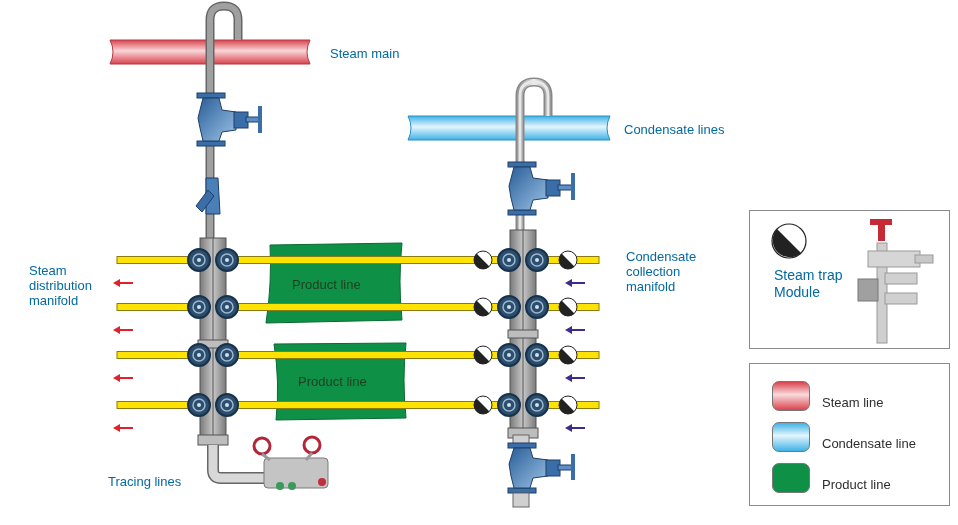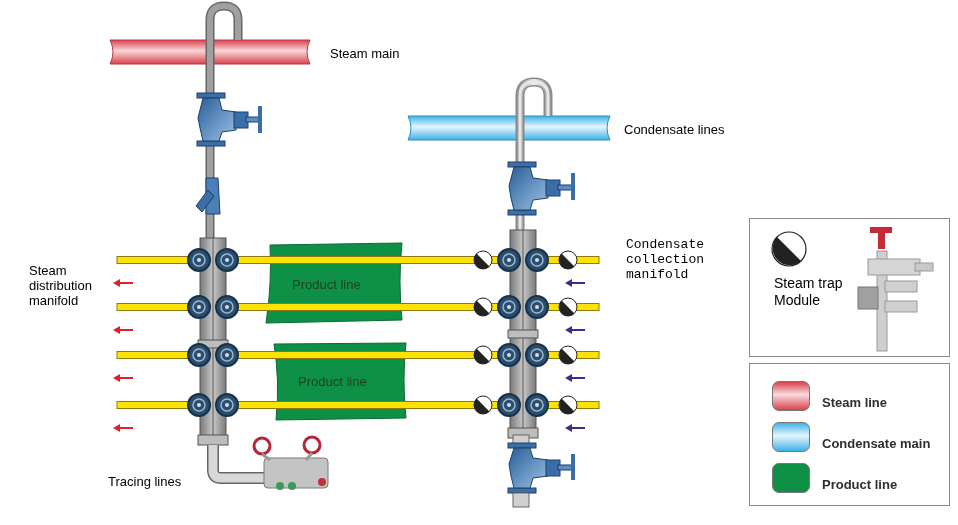--- a/index.html
+++ b/index.html
@@ -1,22 +1,22 @@
 <!DOCTYPE html>
 <html><head>
 <meta charset="utf-8">
 <style>
   html, body { margin:0; padding:0; background:#ffffff; }
   body { width:958px; height:525px; position:relative; overflow:hidden; font-family:"Liberation Sans", sans-serif; color:#333; }
   svg { position:absolute; left:0; top:0; }
-  .lbl { position:absolute; font-size:13px; line-height:15px; color:#000000; white-space:pre-line; }
+  .lbl { position:absolute; font-size:13px; line-height:15px; color:#0369a1; white-space:pre-line; }
   .box { position:absolute; border:1px solid #8a8a8a; background:#fff; }
   .legend-item { position:absolute; left:22px; display:flex; align-items:center; }
   .swatch { width:36px; height:28px; border-radius:7px; border:1px solid #777; }
-  .legend-text { position:absolute; left:72px; font-size:13px; color:#2e2e2e; white-space:nowrap;font-weight:bold; }
+  .legend-text { position:absolute; left:72px; font-size:13px; color:#2e2e2e; white-space:nowrap; }
 </style>
 </head>
 <body>
 
 <svg width="958" height="525" viewBox="0 0 958 525">
   <defs>
     <linearGradient id="gSteam" x1="0" y1="0" x2="0" y2="1">
       <stop offset="0" stop-color="#d9434e"></stop>
       <stop offset="0.45" stop-color="#f9d6d8"></stop>
       <stop offset="1" stop-color="#d9434e"></stop>
@@ -286,28 +286,28 @@
     <line x1="262" y1="454" x2="270" y2="460" stroke="#999" stroke-width="3"></line>
     <line x1="312" y1="453" x2="306" y2="460" stroke="#999" stroke-width="3"></line>
   </g>
 </svg>
 
 <div class="lbl" style="left:330px;top:46px;">Steam main</div>
 <div class="lbl" style="left:624px;top:122px;">Condensate lines</div>
 <div class="lbl" style="left:29px;top:263px;">Steam
 distribution
 manifold</div>
-<div class="lbl" style="left:626px;top:237px;font-family:Liberation Mono, monospace;">Condensate
+<div class="lbl" style="left:626px;top:249px;">Condensate
 collection
 manifold</div>
 <div class="lbl" style="left:292px;top:277px;color:#1f3d23;">Product line</div>
 <div class="lbl" style="left:298px;top:374px;color:#1f3d23;">Product line</div>
 <div class="lbl" style="left:108px;top:474px;">Tracing lines</div>
 
-<div class="box" style="left:749px;top:210px;width:199px;height:137px;margin-top:8px;">
+<div class="box" style="left:749px;top:210px;width:199px;height:137px;">
   <svg width="199" height="137" style="position:absolute;left:0;top:0;">
     <circle cx="39" cy="30" r="17" fill="#fff" stroke="#222" stroke-width="1.2"></circle>
     <path d="M27,18 A17,17 0 0 0 51,42 Z" fill="#222"></path>
 
     <rect x="127" y="32" width="10" height="100" fill="#cfcfcf" stroke="#999"></rect>
     <rect x="120" y="8" width="22" height="6" fill="#c52a36"></rect>
     <rect x="128" y="14" width="7" height="16" fill="#c52a36"></rect>
     <rect x="118" y="40" width="52" height="16" fill="#d6d6d6" stroke="#999"></rect>
     <rect x="165" y="44" width="18" height="8" fill="#c8c8c8" stroke="#999"></rect>
     <rect x="135" y="62" width="32" height="11" fill="#d0d0d0" stroke="#999"></rect>
@@ -319,18 +319,18 @@
 </div>
 
 <div class="box" style="left:749px;top:363px;width:199px;height:141px;">
   <div class="legend-item" style="top:17px;">
     <div class="swatch" style="background:linear-gradient(#d9434e,#fadadc 45%,#d9434e);"></div>
   </div>
   <div class="legend-text" style="top:31px;">Steam line</div>
   <div class="legend-item" style="top:58px;">
     <div class="swatch" style="background:linear-gradient(#3fb2e6,#e4f5fd 45%,#3fb2e6);"></div>
   </div>
-  <div class="legend-text" style="top:72px;">Condensate main</div>
+  <div class="legend-text" style="top:72px;">Condensate line</div>
   <div class="legend-item" style="top:99px;">
     <div class="swatch" style="background:#0e9146;"></div>
   </div>
   <div class="legend-text" style="top:113px;">Product line</div>
 </div>
 
 </body></html>

